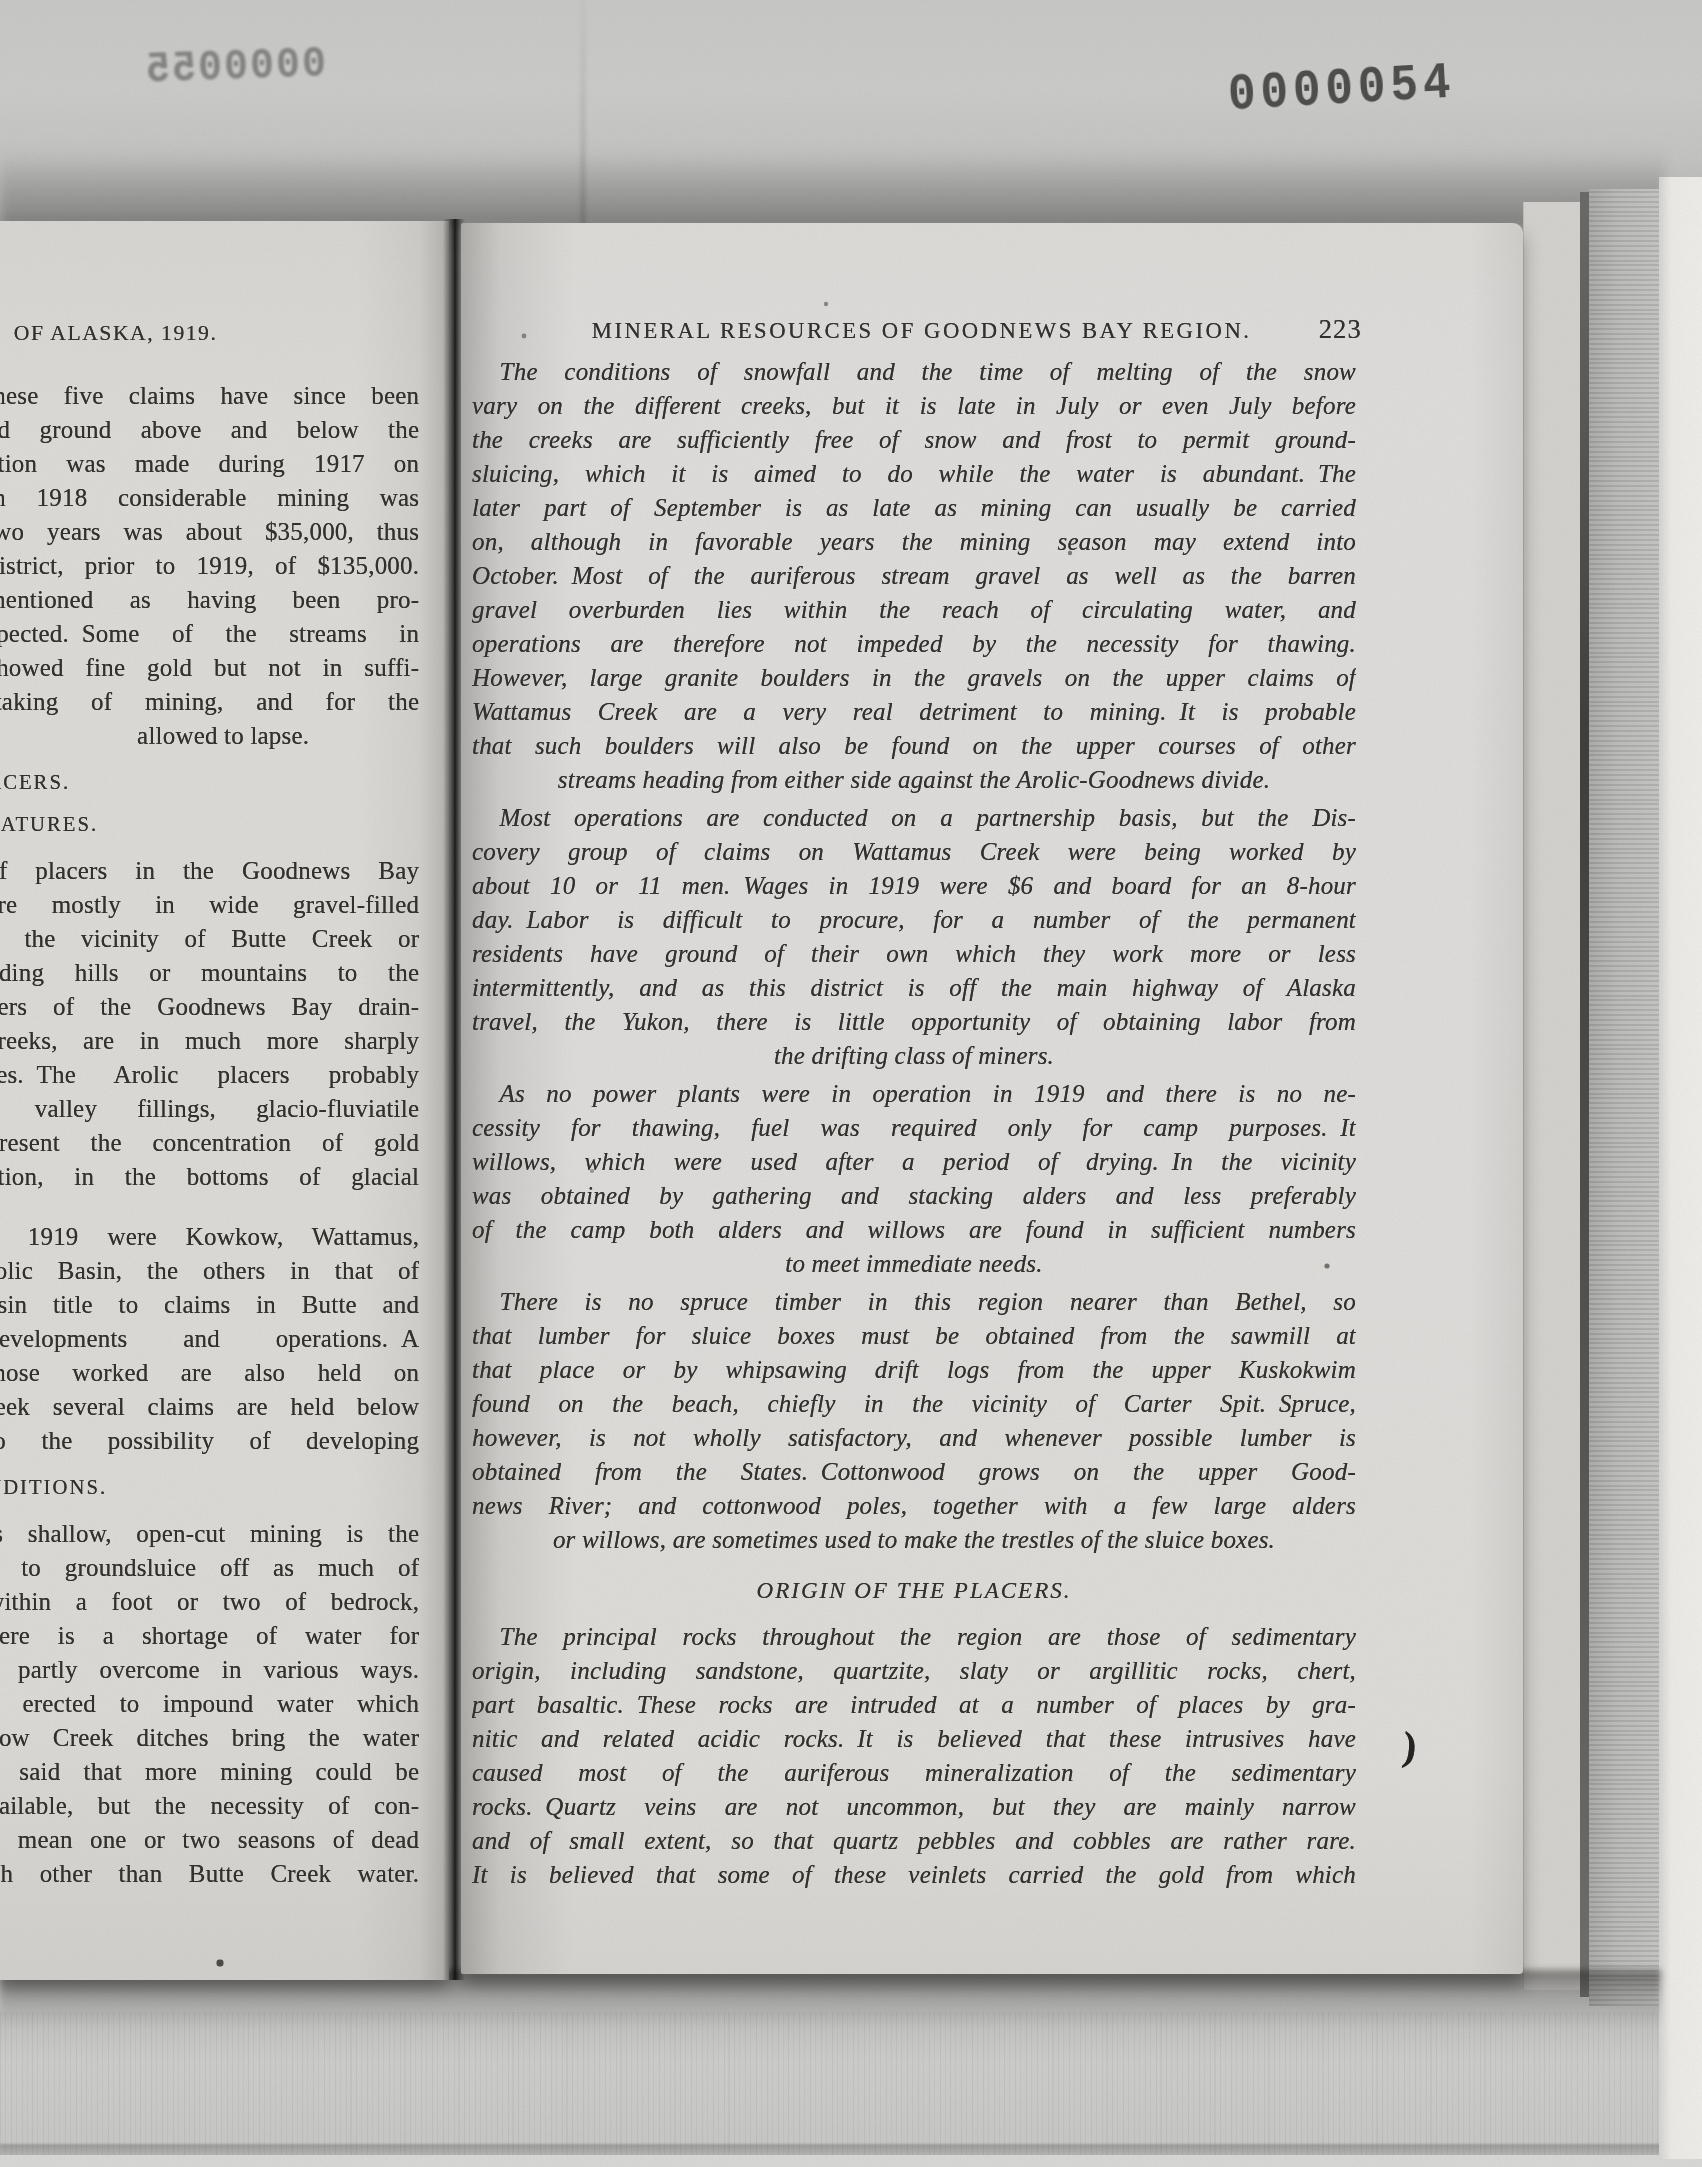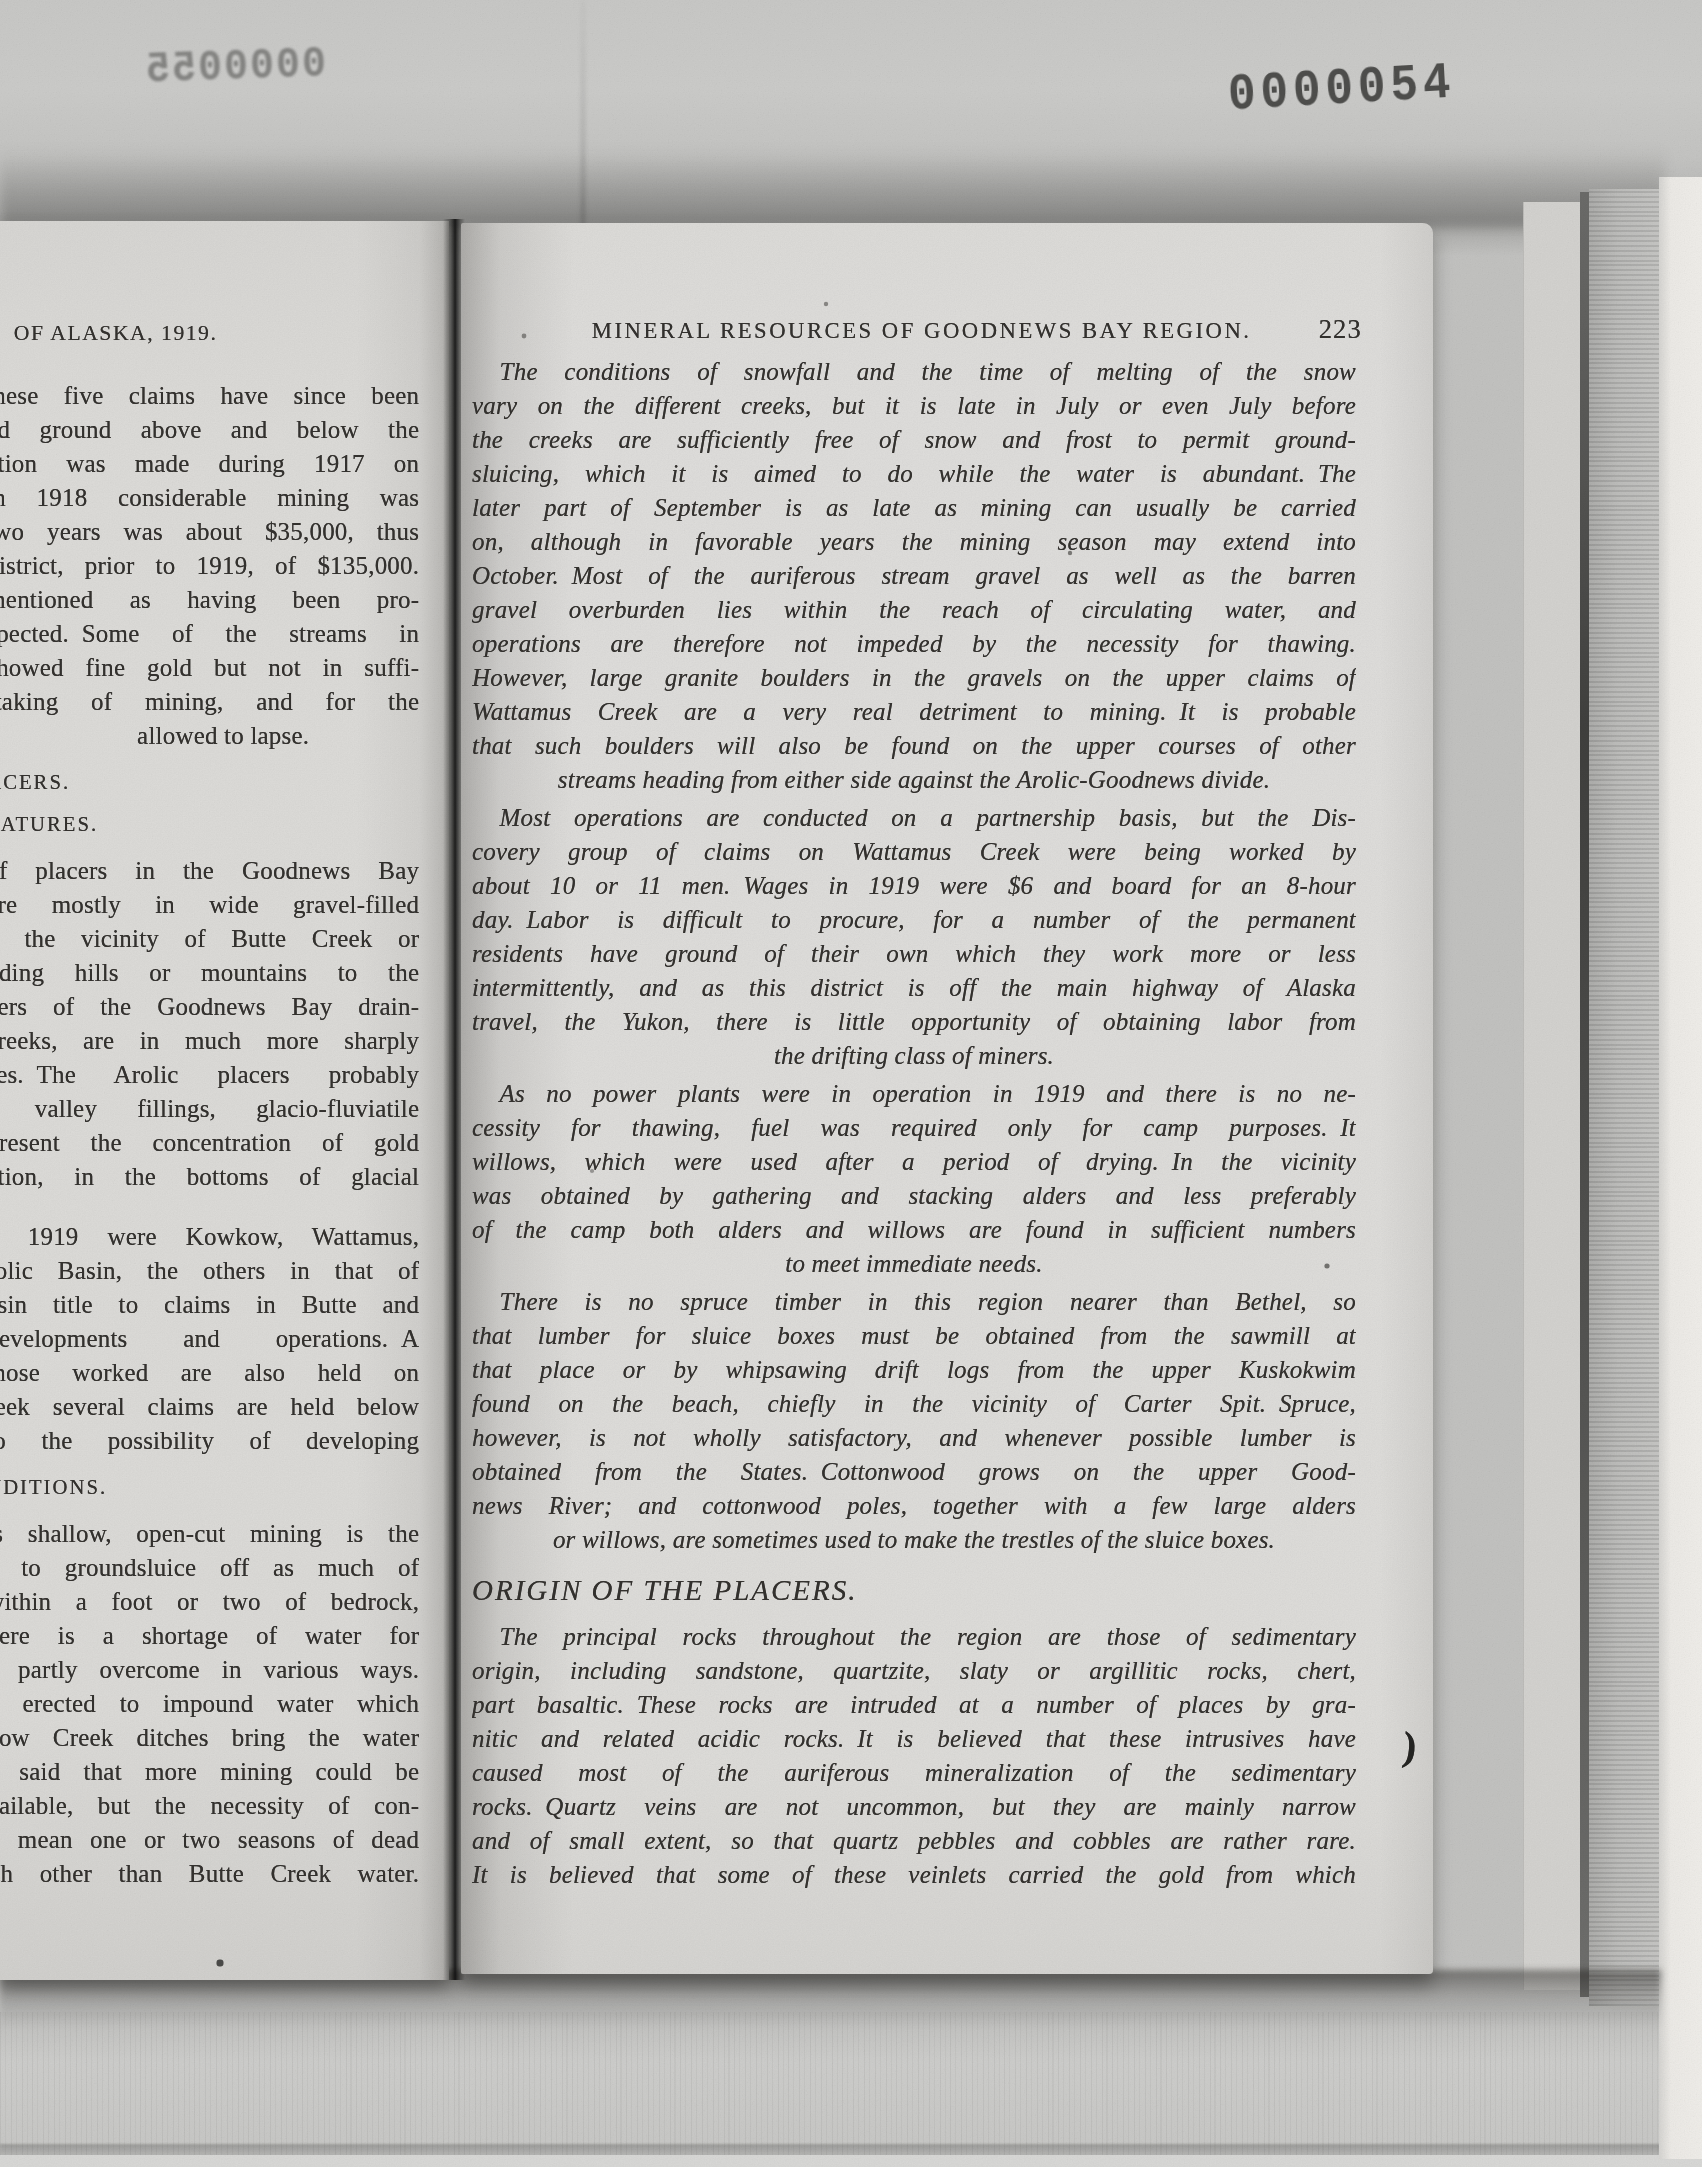--- a/index.html
+++ b/index.html
@@ -35,39 +35,39 @@
       linear-gradient(90deg,#adadab,#bdbdbb 40%,#c6c6c4);}
   .white-strip{left:1659px;top:177px;width:43px;height:1982px;
     background:linear-gradient(90deg,#d5d4d1 0,#eceae6 11.8px,#efede9);}
 
   
   .page-left{left:0;top:221px;width:449px;height:1759px;
     background:
       linear-gradient(270deg,rgba(35,33,30,.22),rgba(35,33,30,.06) 29.6px,rgba(0,0,0,0) 94px),
       linear-gradient(180deg,#d7d6d3,#dcdbd8 12%,#dbdad7 85%,#d1d0cd);
     box-shadow:0 9.9px 15.8px rgba(20,20,18,.35);}
-  .page-right{left:461px;top:223px;width:972px;height:1751px;border-radius:2px 9.9px 3.9px 2px;
+  .page-right{left:461px;top:223px;width:1062px;height:1751px;border-radius:2px 9.9px 3.9px 2px;
     background:
       linear-gradient(90deg,rgba(35,33,30,.26),rgba(35,33,30,.09) 39px,rgba(0,0,0,0) 113px),
       linear-gradient(270deg,rgba(35,33,30,.07),rgba(0,0,0,0) 54px),
       linear-gradient(180deg,#dcdbd8,#dedddb 10%,#dddcd9 88%,#d5d4d1);
     box-shadow:0 11.8px 17.7px rgba(20,20,18,.35);}
   .spine{left:443px;top:219px;width:21.7px;height:1761px;
     background:linear-gradient(90deg,rgba(10,10,8,0) 0,rgba(10,10,8,.45) 35%,rgba(5,5,5,.85) 55%,rgba(10,10,8,.35) 78%,rgba(0,0,0,0));}
   .below-shadow{left:0;top:1970px;width:1661px;height:57px;
     background:linear-gradient(180deg,rgba(25,24,22,.48),rgba(25,24,22,.18) 45%,rgba(0,0,0,0));filter:blur(3px);}
 
   
   .ink{color:#33312e;text-shadow:0 0 0.6px rgba(40,38,36,.75);letter-spacing:0.2px;}
   .line{height:34px;line-height:34px;font-size:25px;overflow:hidden;}
   .j{text-align:justify;text-align-last:justify;}
   .first{text-indent:27.6px;}
   .block{margin:0;}
   .h-cut,.h-center{font-size:20.7px;letter-spacing:2px;height:25.6px;line-height:25.6px;}
-  .h-center{text-align:left;font-size:29px;}
+  .h-center{text-align:center;font-size:23px;}
 
   .lp-header{left:13.8px;top:100px;font-size:21.7px;letter-spacing:1.5px;}
   .lp-body{left:-13.8px;top:158px;width:433px;}
   .lp-body .block + .block{margin-top:16.7px;}
   .lp-body .para + .para{margin-top:25.6px;}
   .lp-body .heading{margin-top:23.6px;}
   .lp-body .end{text-align:right;padding-right:110px;}
 
   .rp-header{left:18.7px;top:93px;width:884px;height:29.6px;}
   .rp-title{position:absolute;left:0;right:0;text-align:center;font-size:22.7px;letter-spacing:2.5px;height:29.6px;line-height:29.6px;}

